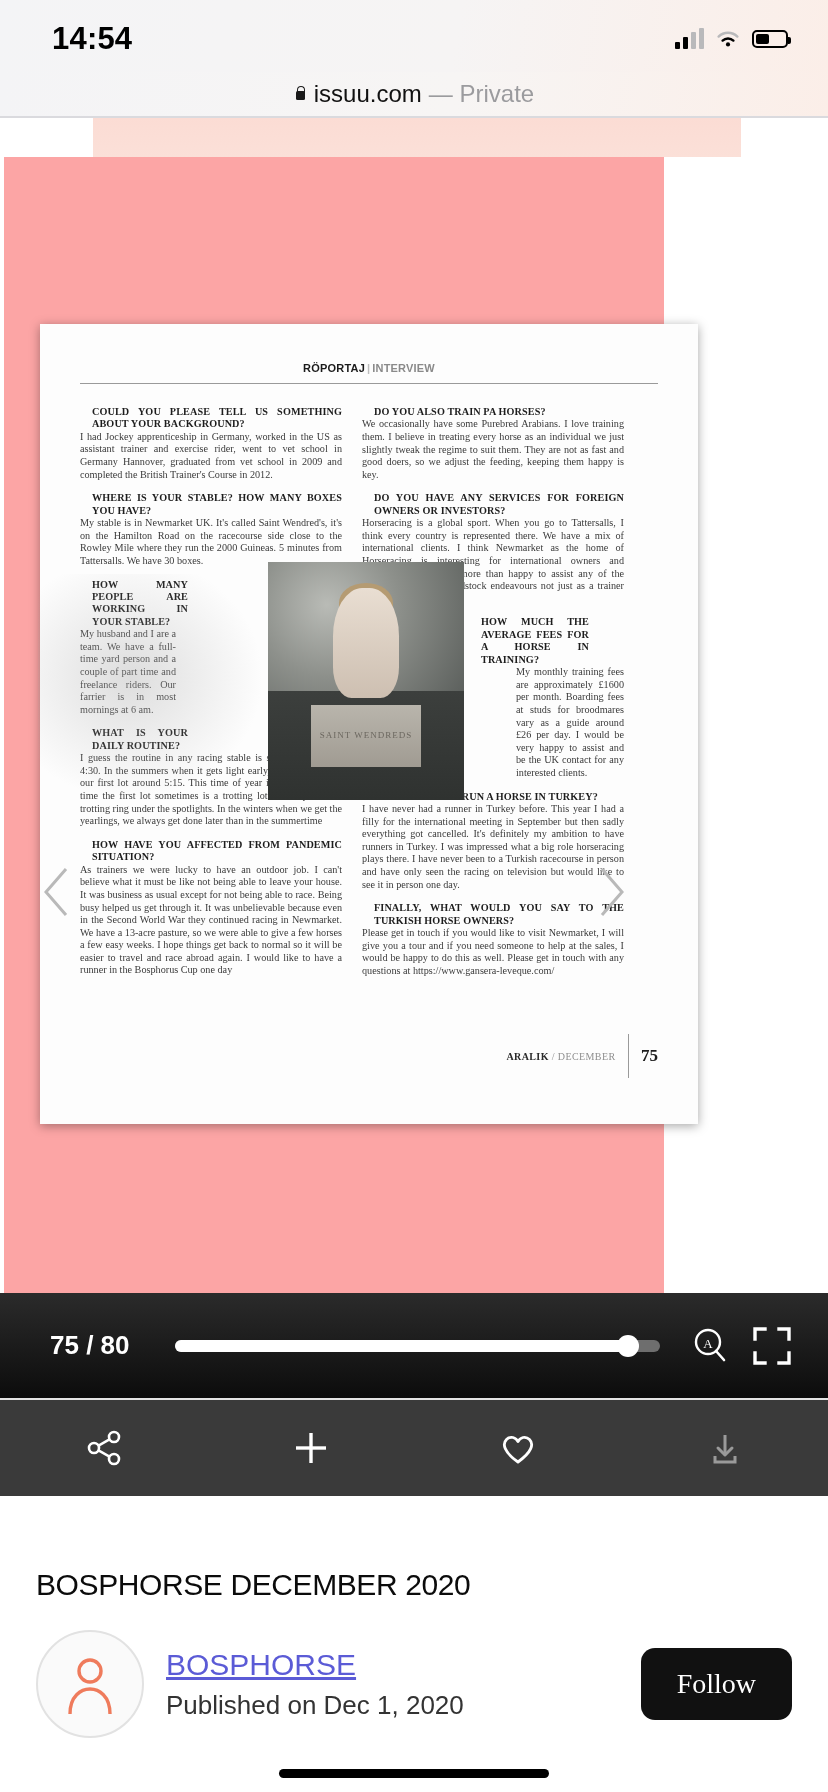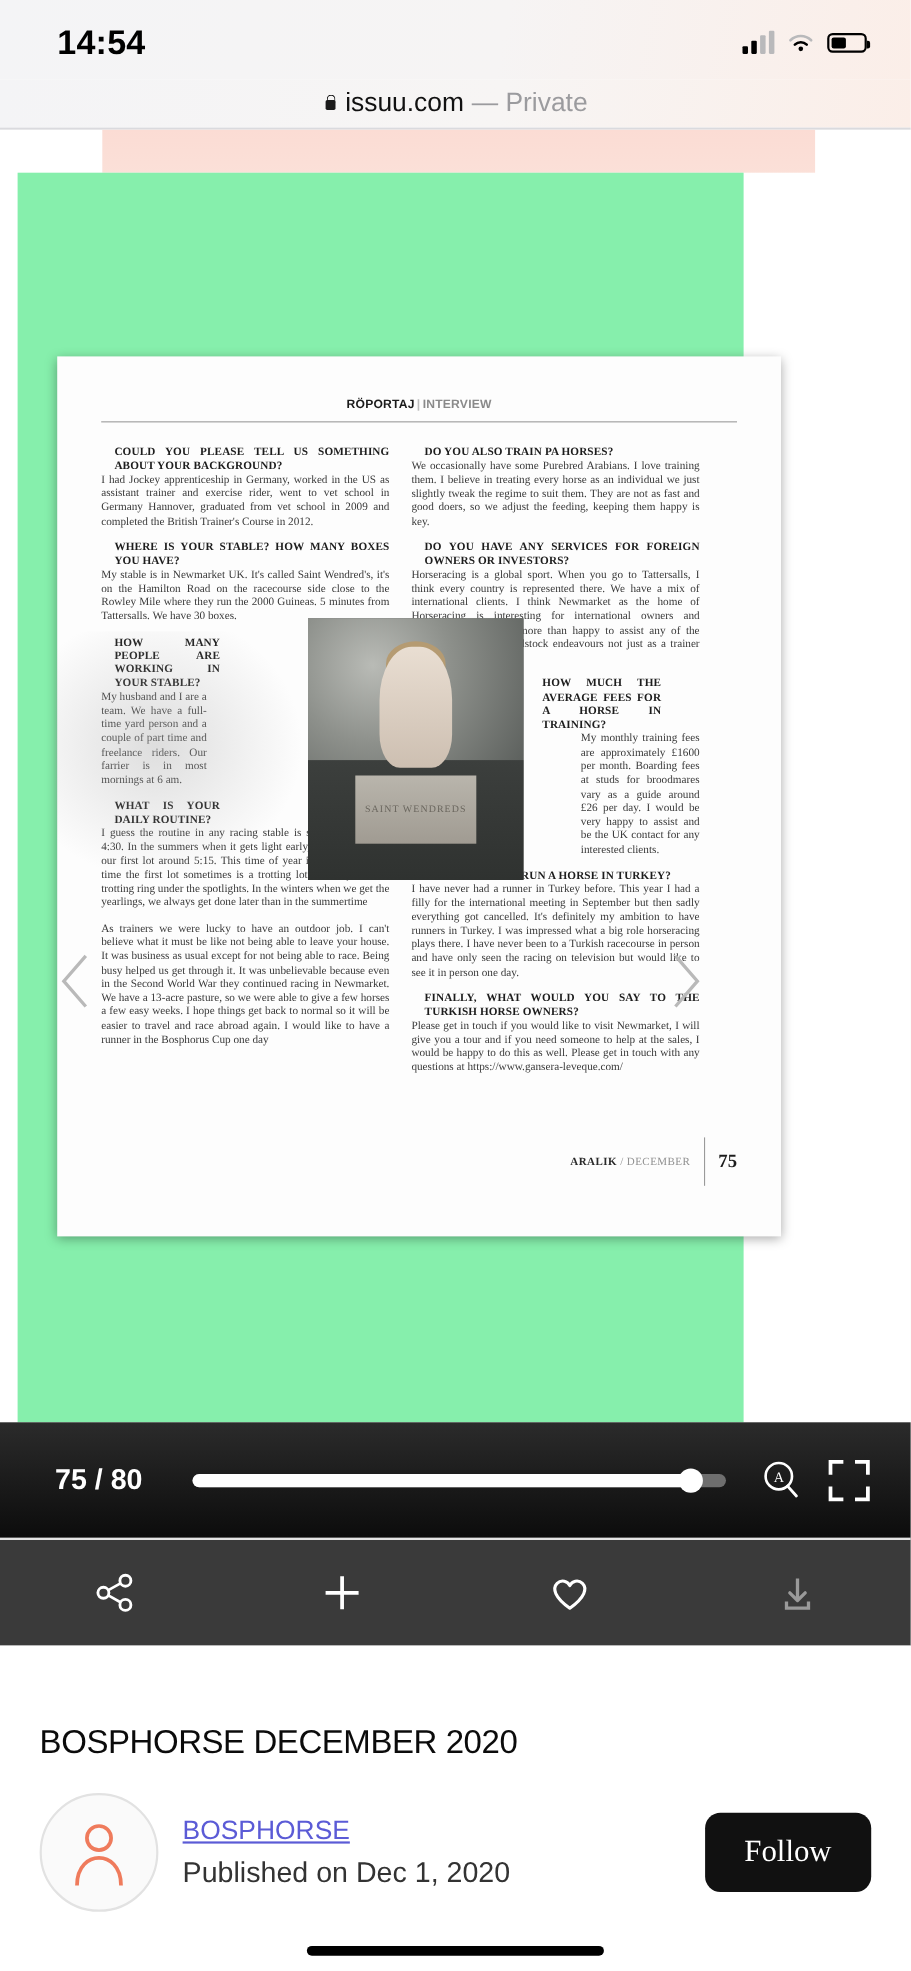--- a/index.html
+++ b/index.html
@@ -67,22 +67,22 @@
     position: absolute; top: 118px; left: 0; width: 828px; height: 39px;
     background: #ffffff;
   }
   .peach-sliver::after {
     content:""; position:absolute; left: 93px; top: 0; width: 648px; height: 39px;
     background: linear-gradient(#fbdcd4, #fbe0d8);
   }
 
   
   .reader {
-    position: absolute; top: 157px; left: 16px; width: 660px; height: 1136px;
-    background: #86efac;
+    position: absolute; top: 157px; left: 4px; width: 660px; height: 1136px;
+    background: #fca5a5;
   }
 
   
   .page-sheet {
     position: absolute; left: 36px; top: 167px; width: 658px; height: 800px;
     background: #fdfdfd;
     box-shadow: 0 2px 10px rgba(0,0,0,.35);
   }
   .page-inner { position: absolute; inset: 0; padding: 38px 40px 0 40px; }
 
@@ -206,21 +206,21 @@
   }
   .pub-row { display:flex; align-items: center; margin-top: 28px; gap: 22px; }
   .avatar {
     width: 108px; height: 108px; border-radius: 50%;
     border: 2px solid #e2e2e2; background:#fafafa;
     display:flex; align-items:center; justify-content:center; flex: 0 0 auto;
   }
   .avatar svg { width: 58px; height: 64px; }
   .pub-text { flex: 1; }
   .pub-name {
-    color:#5b5bd6; font-size: 24px; text-decoration: underline; display: inline-block;
+    color:#5b5bd6; font-size: 30px; text-decoration: underline; display: inline-block;
   }
   .pub-date { color:#333; font-size: 26px; margin-top: 8px; }
   .follow-btn {
     background:#111; color:#fff; border: none; border-radius: 14px;
     font-size: 28px; padding: 20px 36px; font-family: Liberation Serif, serif;
     flex: 0 0 auto;
   }
   .home-indicator {
     position: absolute; left: 50%; transform: translateX(-50%);
     bottom: 14px; width: 270px; height: 9px; border-radius: 6px; background: #000;
@@ -274,20 +274,21 @@
         <div class="cols">
           <div class="col">
             <div class="q">COULD YOU PLEASE TELL US SOMETHING ABOUT YOUR BACKGROUND?</div>
             <div class="a">I had Jockey apprenticeship in Germany, worked in the US as assistant trainer and exercise rider, went to vet school in Germany Hannover, graduated from vet school in 2009 and completed the British Trainer's Course in 2012.</div>
             <div class="q">WHERE IS YOUR STABLE? HOW MANY BOXES YOU HAVE?</div>
             <div class="a">My stable is in Newmarket UK. It's called Saint Wendred's, it's on the Hamilton Road on the racecourse side close to the Rowley Mile where they run the 2000 Guineas. 5 minutes from Tattersalls. We have 30 boxes.</div>
             <div class="q" style="width:96px">HOW MANY PEOPLE ARE WORKING IN YOUR STABLE?</div>
             <div class="a" style="width:96px">My husband and I are a team. We have a full-time yard person and a couple of part time and freelance riders. Our farrier is in most mornings at 6 am.</div>
             <div class="q" style="width:96px">WHAT IS YOUR DAILY ROUTINE?</div>
             <div class="a">I guess the routine in any racing stable is similar. First feed 4:30. In the summers when it gets light early, we pull out with our first lot around 5:15. This time of year it's so dark at this time the first lot sometimes is a trotting lot that stays in our trotting ring under the spotlights. In the winters when we get the yearlings, we always get done later than in the summertime</div>
+            <div class="q">HOW HAVE YOU AFFECTED FROM PANDEMIC SITUATION?</div>
             <div class="a">As trainers we were lucky to have an outdoor job. I can't believe what it must be like not being able to leave your house. It was business as usual except for not being able to race. Being busy helped us get through it. It was unbelievable because even in the Second World War they continued racing in Newmarket. We have a 13-acre pasture, so we were able to give a few horses a few easy weeks. I hope things get back to normal so it will be easier to travel and race abroad again. I would like to have a runner in the Bosphorus Cup one day</div>
           </div>
 
           <div class="col">
             <div class="q">DO YOU ALSO TRAIN PA HORSES?</div>
             <div class="a">We occasionally have some Purebred Arabians. I love training them. I believe in treating every horse as an individual we just slightly tweak the regime to suit them. They are not as fast and good doers, so we adjust the feeding, keeping them happy is key.</div>
             <div class="q">DO YOU HAVE ANY SERVICES FOR FOREIGN OWNERS OR INVESTORS?</div>
             <div class="a">Horseracing is a global sport. When you go to Tattersalls, I think every country is represented there. We have a mix of international clients. I think Newmarket as the home of Horseracing is interesting for international owners and investors. I would be more than happy to assist any of the readers with their Bloodstock endeavours not just as a trainer but consultant etc.</div>
             <div class="q" style="width:108px;margin-left:119px">HOW MUCH THE AVERAGE FEES FOR A HORSE IN TRAINING?</div>
             <div class="a" style="width:108px;margin-left:154px">My monthly training fees are approximately £1600 per month. Boarding fees at studs for broodmares vary as a guide around £26 per day. I would be very happy to assist and be the UK contact for any interested clients.</div>

